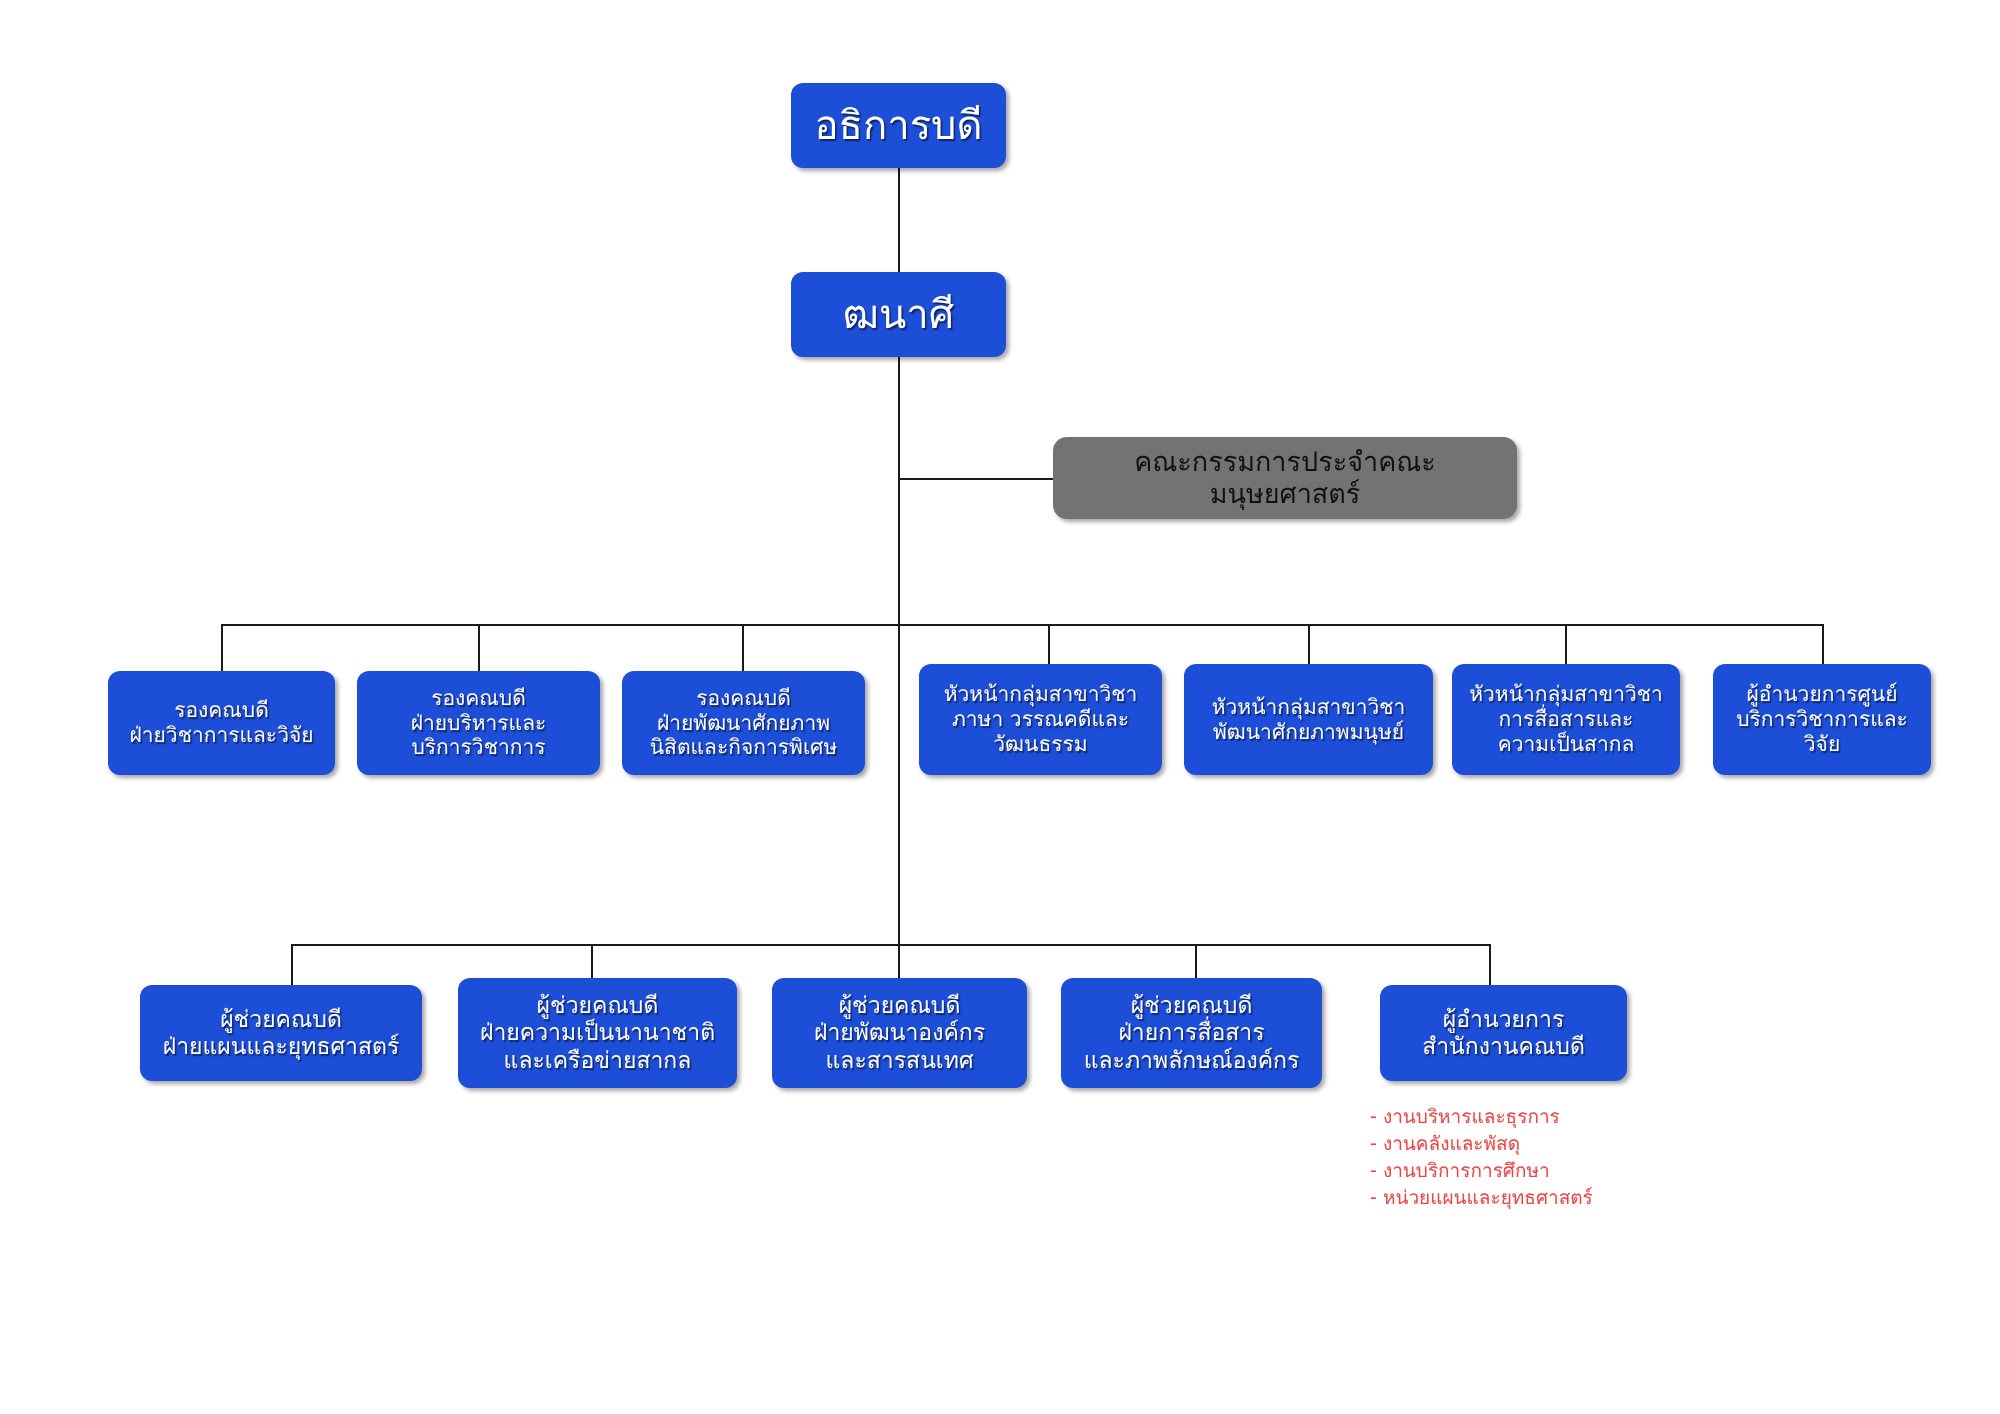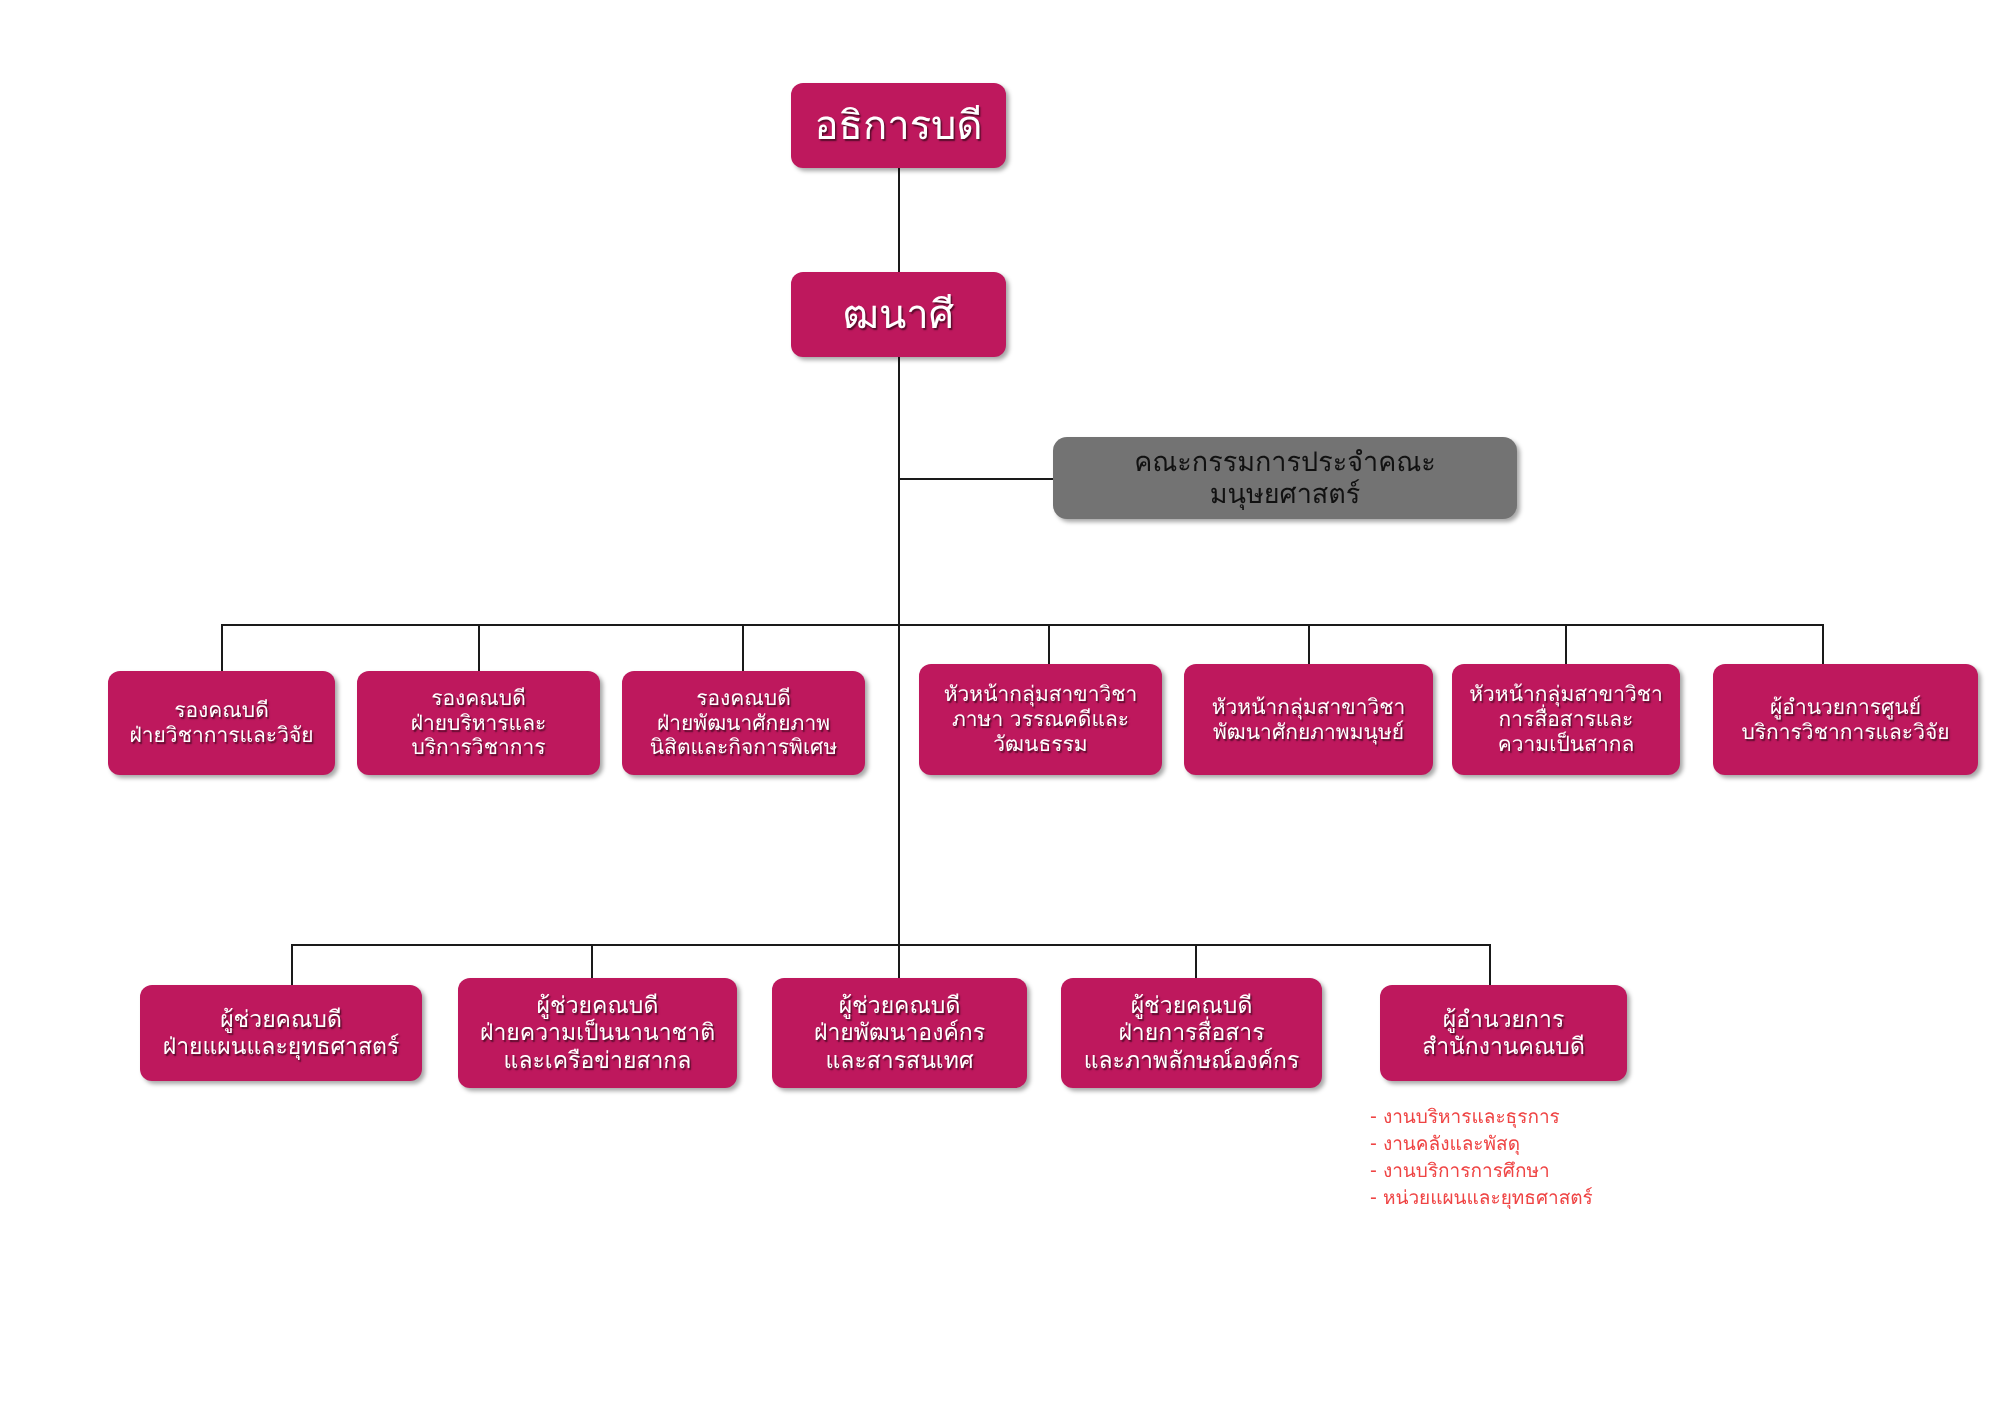--- a/index.html
+++ b/index.html
@@ -13,21 +13,21 @@
   #chart-root {
     position: relative;
     width: 2000px;
     height: 1414px;
     background: #ffffff;
     overflow: hidden;
   }
   .node {
     position: absolute;
     box-sizing: border-box;
-    background: #be185d;
+    background: #1d4ed8;
     color: #ffffff;
     border-radius: 12px;
     display: flex;
     align-items: center;
     justify-content: center;
     text-align: center;
     line-height: 1.18;
     padding: 6px 10px;
     white-space: pre-line;
     box-shadow: 3px 3px 4px rgba(0,0,0,0.35);
@@ -115,21 +115,21 @@
 ฝ่ายพัฒนาศักยภาพ
 นิสิตและกิจการพิเศษ</div>
   <div class="node lvl3" style="left:919px; top:664px; width:243px; height:111px;">หัวหน้ากลุ่มสาขาวิชา
 ภาษา วรรณคดีและ
 วัฒนธรรม</div>
   <div class="node lvl3" style="left:1184px; top:664px; width:249px; height:111px;">หัวหน้ากลุ่มสาขาวิชา
 พัฒนาศักยภาพมนุษย์</div>
   <div class="node lvl3" style="left:1452px; top:664px; width:228px; height:111px;">หัวหน้ากลุ่มสาขาวิชา
 การสื่อสารและ
 ความเป็นสากล</div>
-  <div class="node lvl3" style="left:1713px; top:664px; width:265px; height:111px;">ผู้อำนวยการศูนย์
+  <div class="node lvl3" style="left:1713px; top:664px; width:218px; height:111px;">ผู้อำนวยการศูนย์
 บริการวิชาการและวิจัย</div>
 
   <div class="node lvl4" style="left:140px; top:985px; width:282px; height:96px;">ผู้ช่วยคณบดี
 ฝ่ายแผนและยุทธศาสตร์</div>
   <div class="node lvl4" style="left:458px; top:978px; width:279px; height:110px;">ผู้ช่วยคณบดี
 ฝ่ายความเป็นนานาชาติ
 และเครือข่ายสากล</div>
   <div class="node lvl4" style="left:772px; top:978px; width:255px; height:110px;">ผู้ช่วยคณบดี
 ฝ่ายพัฒนาองค์กร
 และสารสนเทศ</div>

